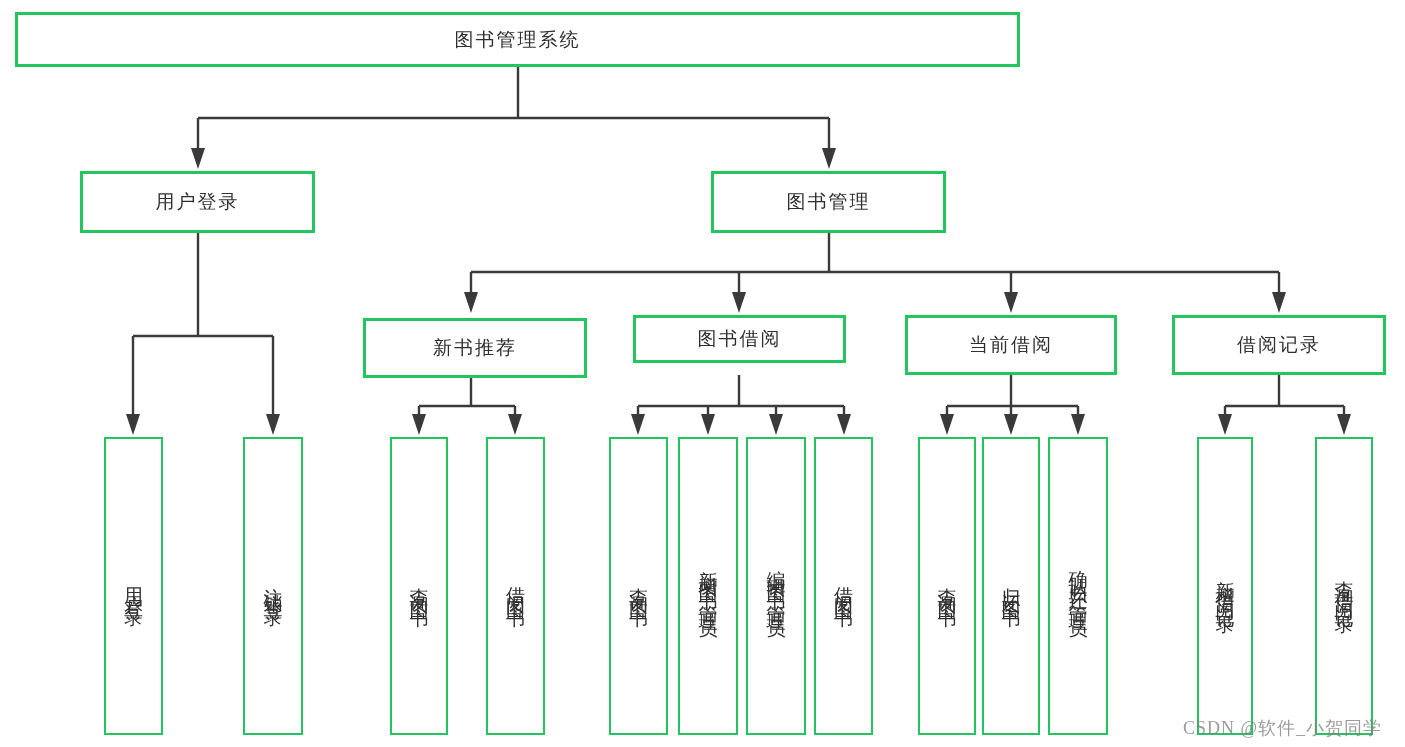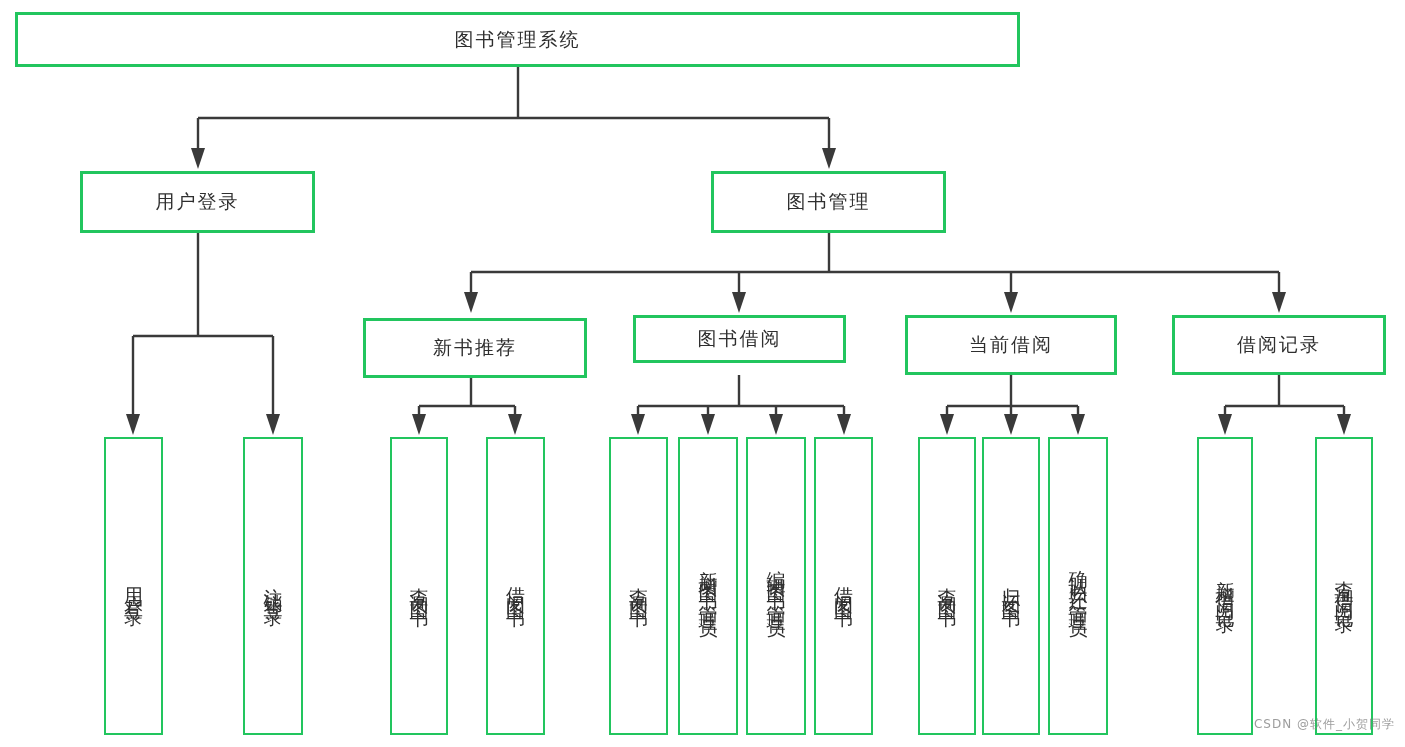--- a/index.html
+++ b/index.html
@@ -16,22 +16,22 @@
     display:flex;align-items:center;justify-content:center;
     font-size:19px;letter-spacing:2px;white-space:nowrap;
   }
   .leaf{border-width:2px;letter-spacing:0;}
   .leaf span{
     writing-mode:vertical-rl;text-orientation:mixed;
     letter-spacing:7px;font-size:19px;line-height:1.15;
   }
   .watermark{
     position:absolute;left:1183px;top:716px;width:212px;
-    font-size:12px;color:rgba(128,128,128,0.78);
-    text-align:right;letter-spacing:1px;white-space:nowrap;
+    font-size:18px;color:rgba(128,128,128,0.78);
+    letter-spacing:1px;white-space:nowrap;font-family:Liberation Serif, serif;
   }
 </style>
 </head>
 <body>
 
 <div class="stage">
 
   <svg class="wires" width="1405" height="747" viewBox="0 0 1405 747">
     <g stroke="#3a3a3a" stroke-width="2.4" fill="none">
       <path d="M518 67 V118"></path>

